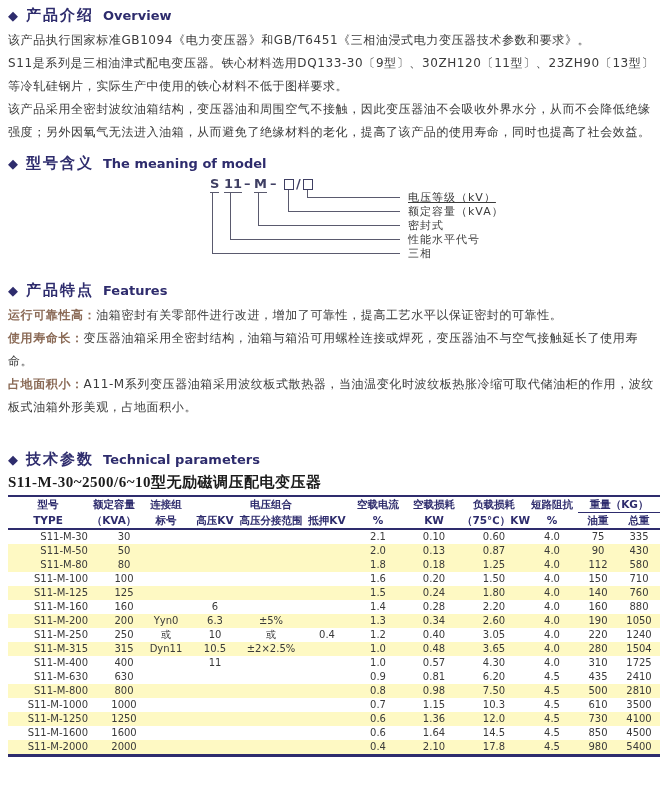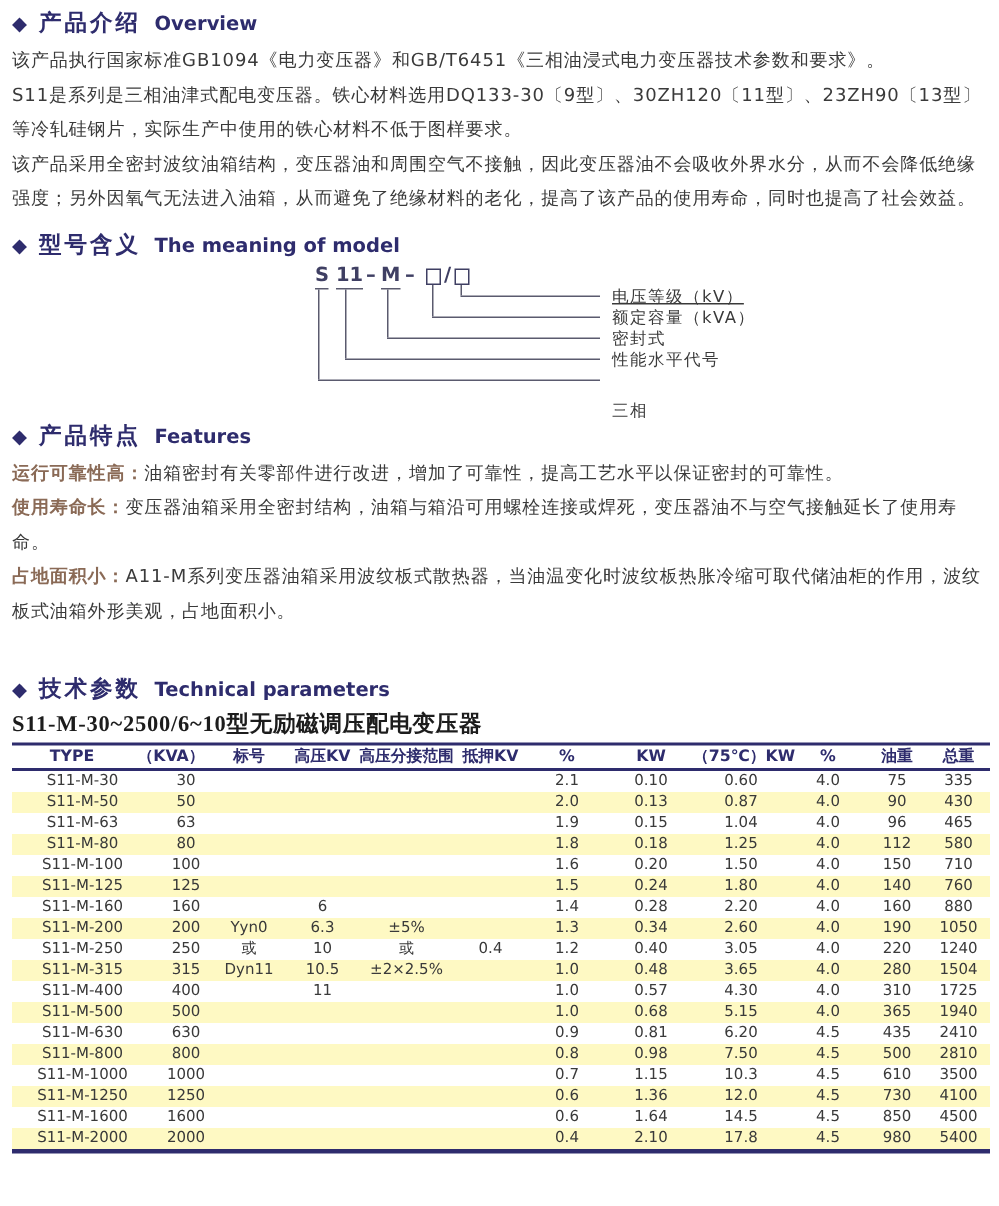--- a/index.html
+++ b/index.html
@@ -31,21 +31,21 @@
   
   .params-head{margin-top:31px;}
   .table-title{font-family:Liberation Serif, serif;font-weight:bold;
     font-size:15px;color:#1c1c1c;margin:2px 0 3px 0;letter-spacing:0.5px;}
   table{width:650px;border-collapse:collapse;table-layout:fixed;
     border-top:2px solid #2e2c6d;border-bottom:3px solid #2e2c6d;}
   thead{border-bottom:2px solid #2e2c6d;}
   th{color:#2e2c6d;font-size:10.5px;font-weight:bold;padding:1px 0;line-height:13px;white-space:nowrap;}
   th.grp-underline{border-bottom:1.5px solid #2e2c6d;}
   td{font-size:10px;height:14px;line-height:14px;padding:0;text-align:center;white-space:nowrap;color:#3a3a3a;}
-  td.c0{text-align:center;padding-left:14px;}
+  td.c0{text-align:right;padding-left:14px;}
   td.c1{text-align:center;padding-left:20px;margin-top:12px;}
   tr.stripe{background:#fef9c3;}
 </style>
 </head>
 <body>
 
 <div class="page">
 
   <div class="sec-head">
     <span class="diamond">◆</span>
@@ -80,21 +80,21 @@
         <div class="hline" style="left: 280px; top: 34px; width: 112px;"></div>
         <div class="dlabel" style="left: 400px; top: 27px;">额定容量（kVA）</div>
         <div class="vline" style="left: 250px; top: 16px; height: 32px;"></div>
         <div class="hline" style="left: 250px; top: 48px; width: 142px;"></div>
         <div class="dlabel" style="left: 400px; top: 41px;">密封式</div>
         <div class="vline" style="left: 222px; top: 16px; height: 46px;"></div>
         <div class="hline" style="left: 222px; top: 62px; width: 170px;"></div>
         <div class="dlabel" style="left: 400px; top: 55px;">性能水平代号</div>
         <div class="vline" style="left: 204px; top: 16px; height: 60px;"></div>
         <div class="hline" style="left: 204px; top: 76px; width: 188px;"></div>
-        <div class="dlabel" style="left: 400px; top: 69px; margin-top: 20px;">三相</div>
+        <div class="dlabel" style="left: 400px; top: 69px;">三相</div>
       </div>
   </div>
 
   <div class="sec-head">
     <span class="diamond">◆</span>
     <span class="zh">产品特点</span>
     <span class="en">Features</span>
   </div>
   <div class="feats" id="features-list">
       <div class="feat"><span class="feat-label">运行可靠性高：</span><span>油箱密封有关零部件进行改进，增加了可靠性，提高工艺水平以保证密封的可靠性。</span></div>
@@ -118,20 +118,31 @@
         <col style="width: 46px;">
         <col style="width: 56px;">
         <col style="width: 56px;">
         <col style="width: 64px;">
         <col style="width: 52px;">
         <col style="width: 40px;">
         <col style="width: 42px;">
       </colgroup>
       <thead>
         <tr>
+          <th colspan="1">型号</th>
+          <th colspan="1">额定容量</th>
+          <th colspan="1">连接组</th>
+          <th colspan="3">电压组合</th>
+          <th colspan="1">空载电流</th>
+          <th colspan="1">空载损耗</th>
+          <th colspan="1">负载损耗</th>
+          <th colspan="1">短路阻抗</th>
+          <th colspan="2" class="grp-underline">重量（KG）</th>
+        </tr>
+        <tr>
           <th>TYPE</th>
           <th>（KVA）</th>
           <th>标号</th>
           <th>高压KV</th>
           <th>高压分接范围</th>
           <th>抵押KV</th>
           <th>%</th>
           <th>KW</th>
           <th>（75℃）KW</th>
           <th>%</th>
@@ -161,34 +172,20 @@
           <td></td>
           <td></td>
           <td></td>
           <td>2.0</td>
           <td>0.13</td>
           <td>0.87</td>
           <td>4.0</td>
           <td>90</td>
           <td>430</td>
         </tr>
-        <tr>
-          <td class="c0">S11-M-63</td>
-          <td class="c1">63</td>
-          <td></td>
-          <td></td>
-          <td></td>
-          <td></td>
-          <td>1.9</td>
-          <td>0.15</td>
-          <td>1.04</td>
-          <td>4.0</td>
-          <td>96</td>
-          <td>465</td>
-        </tr>
         <tr class="stripe">
           <td class="c0">S11-M-80</td>
           <td class="c1">80</td>
           <td></td>
           <td></td>
           <td></td>
           <td></td>
           <td>1.8</td>
           <td>0.18</td>
           <td>1.25</td>
@@ -287,34 +284,20 @@
           <td>11</td>
           <td></td>
           <td></td>
           <td>1.0</td>
           <td>0.57</td>
           <td>4.30</td>
           <td>4.0</td>
           <td>310</td>
           <td>1725</td>
         </tr>
-        <tr class="stripe">
-          <td class="c0">S11-M-500</td>
-          <td class="c1">500</td>
-          <td></td>
-          <td></td>
-          <td></td>
-          <td></td>
-          <td>1.0</td>
-          <td>0.68</td>
-          <td>5.15</td>
-          <td>4.0</td>
-          <td>365</td>
-          <td>1940</td>
-        </tr>
         <tr>
           <td class="c0">S11-M-630</td>
           <td class="c1">630</td>
           <td></td>
           <td></td>
           <td></td>
           <td></td>
           <td>0.9</td>
           <td>0.81</td>
           <td>6.20</td>

